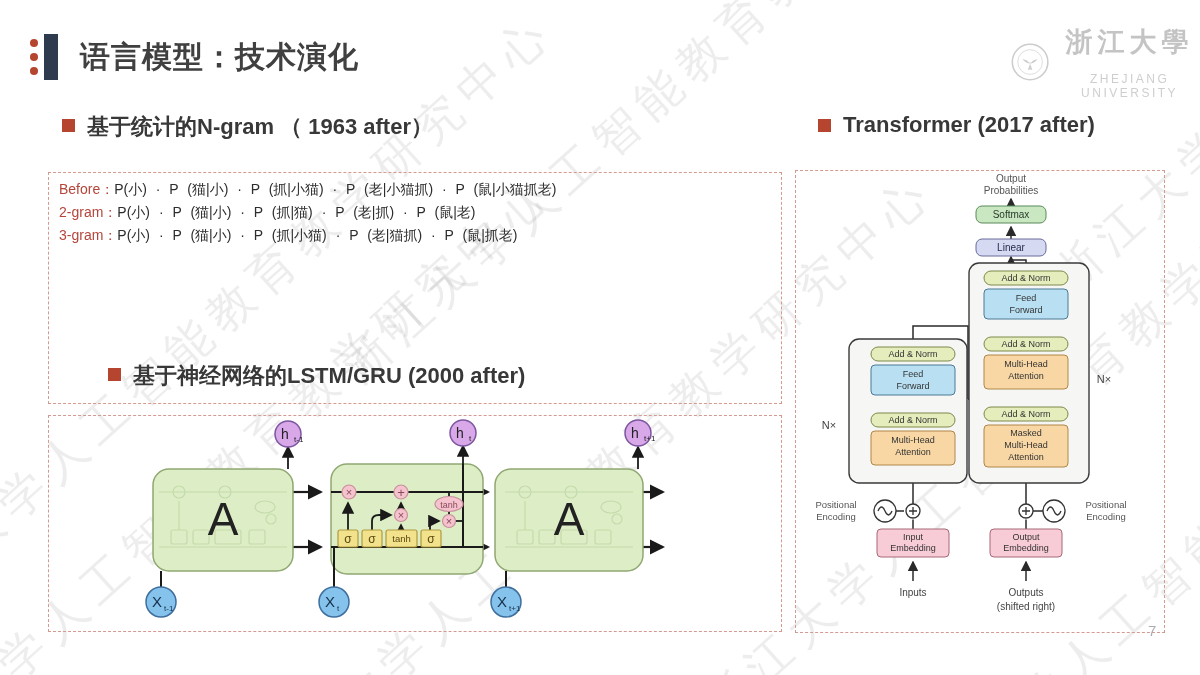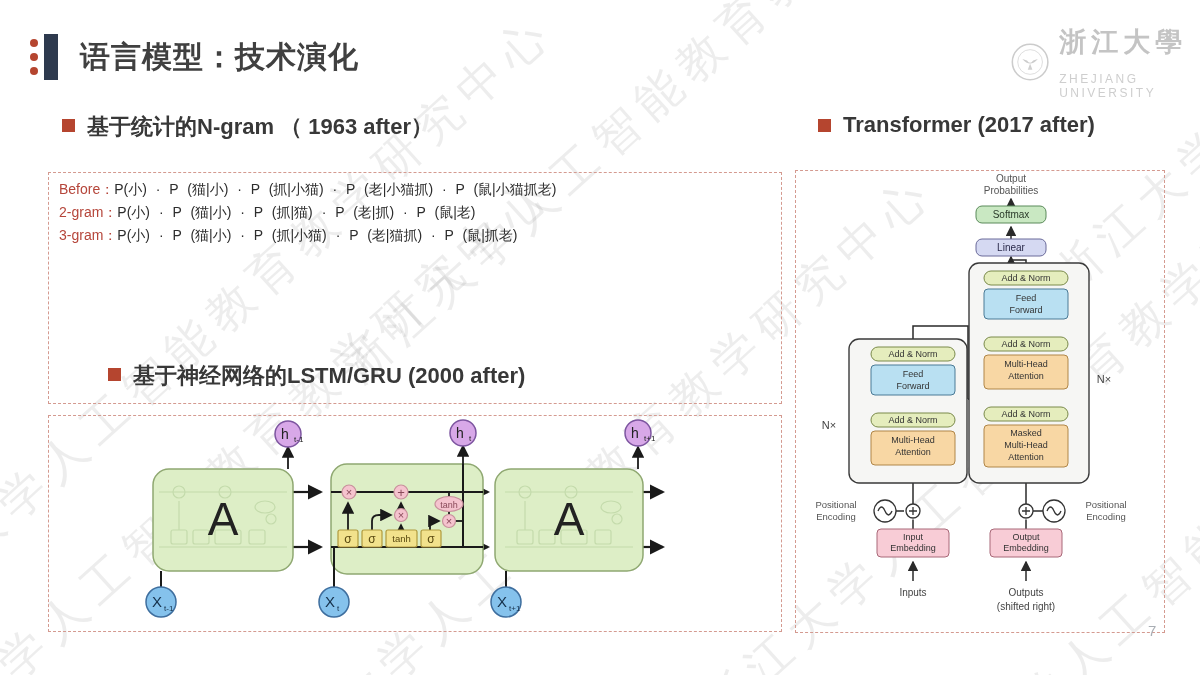--- a/index.html
+++ b/index.html
@@ -25,21 +25,21 @@
   #tf-head{left:800px;top:112px;padding-left:18px;}
   
   .dashed{border:1.5px dashed #d49a90;box-sizing:border-box;position:absolute;z-index:2;}
   .ngram-box{left:48px;top:172px;width:734px;height:232px;padding:5px 10px;
              font-size:14px;line-height:23px;color:#2d2d2d;word-spacing:5px;overflow:hidden;}
   .ngram-label{color:#b5453a;}
   .lstm-box{left:48px;top:415px;width:734px;height:217px;}
   .tf-box{left:795px;top:170px;width:370px;height:463px;text-align:right;}
   .lstm-box svg,.tf-box svg{display:block;}
   
-  .logo{position:absolute;left:1010px;top:24px;display:flex;gap:9px;align-items:center;z-index:2;}
+  .logo{position:absolute;left:1010px;top:24px;display:flex;gap:9px;align-items:center;z-index:2;text-align:center;}
   .logo-txt{display:flex;flex-direction:column;}
   .logo-txt .cn{font-size:27px;color:#c4c4c4;letter-spacing:5px;font-weight:600;}
   .logo-txt .en{font-size:12px;color:#cecece;letter-spacing:2.5px;margin-top:12px;}
   .pagenum{position:absolute;left:1148px;top:622px;font-size:15px;color:#a9aeb4;z-index:2;}
   svg text{font-family:"Liberation Sans",sans-serif;}
 </style>
 </head>
 <body>
 
 <div class="slide">

